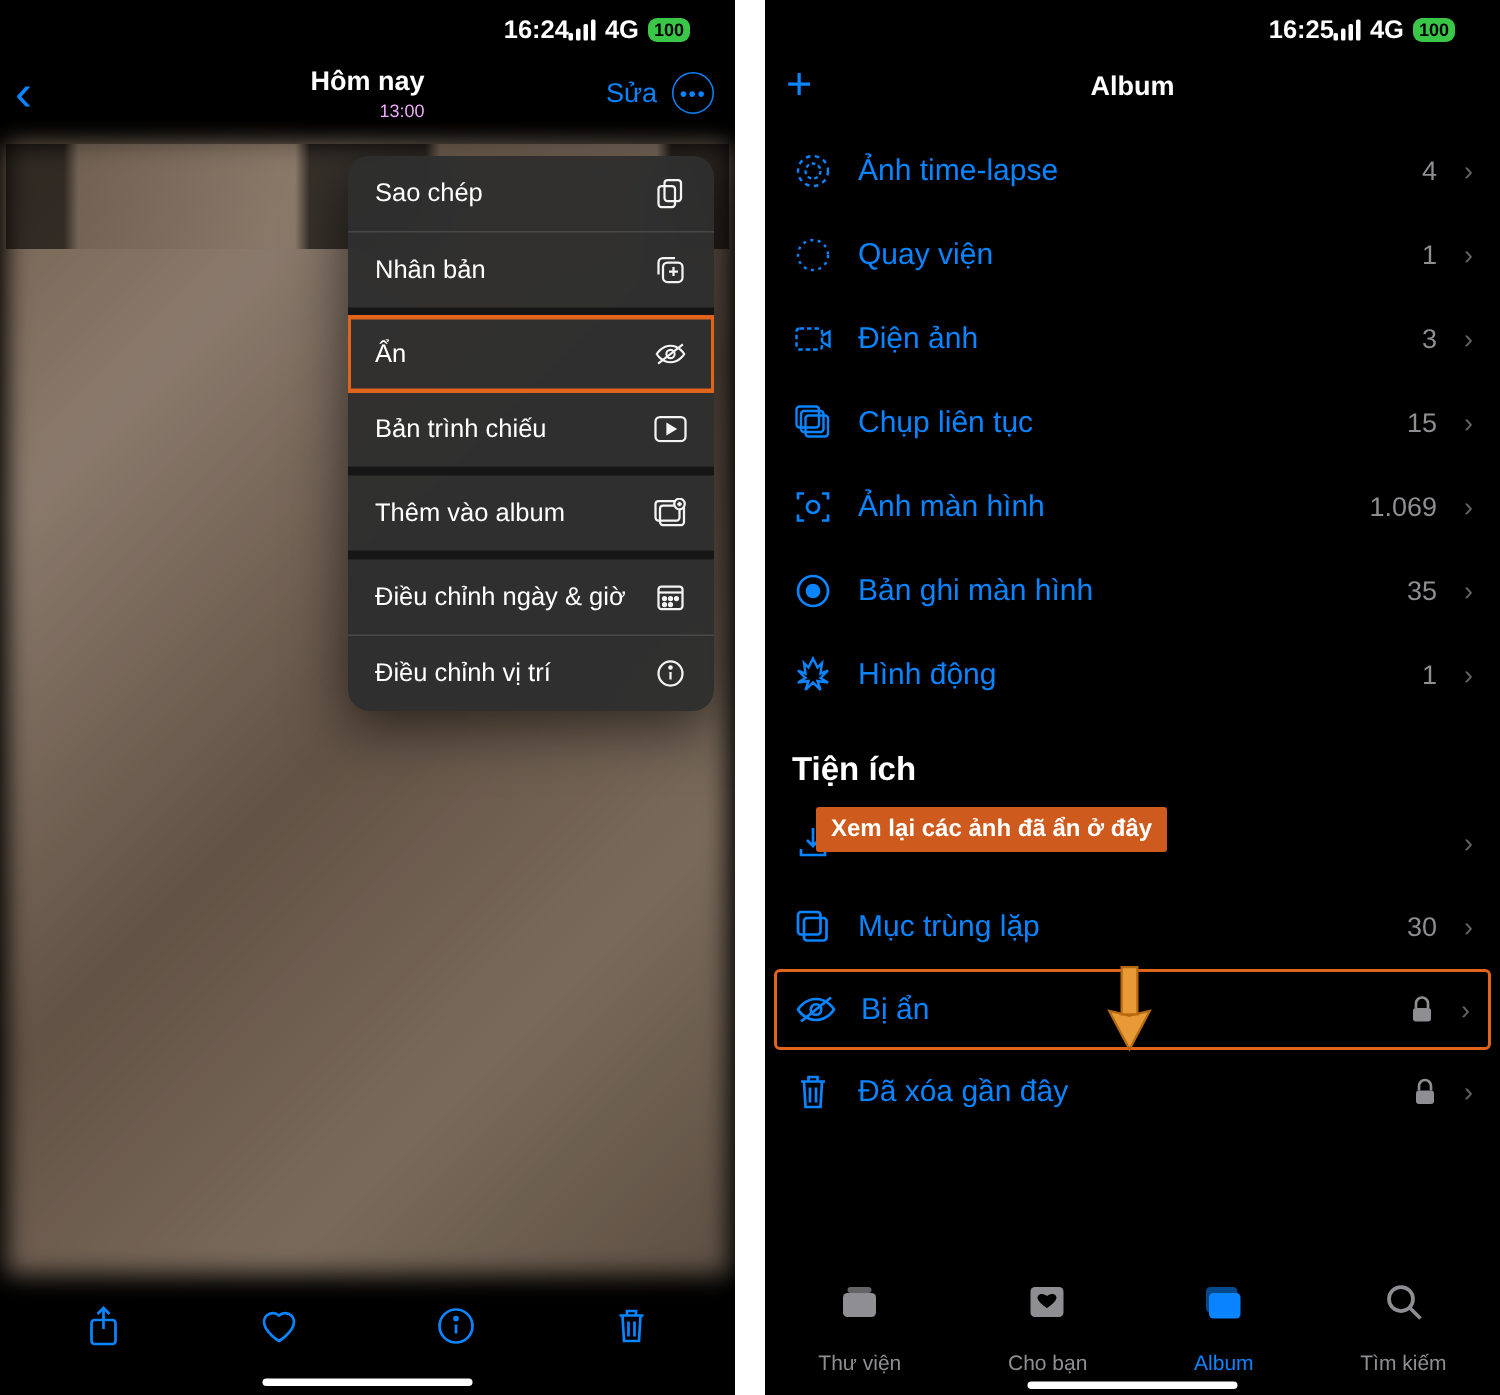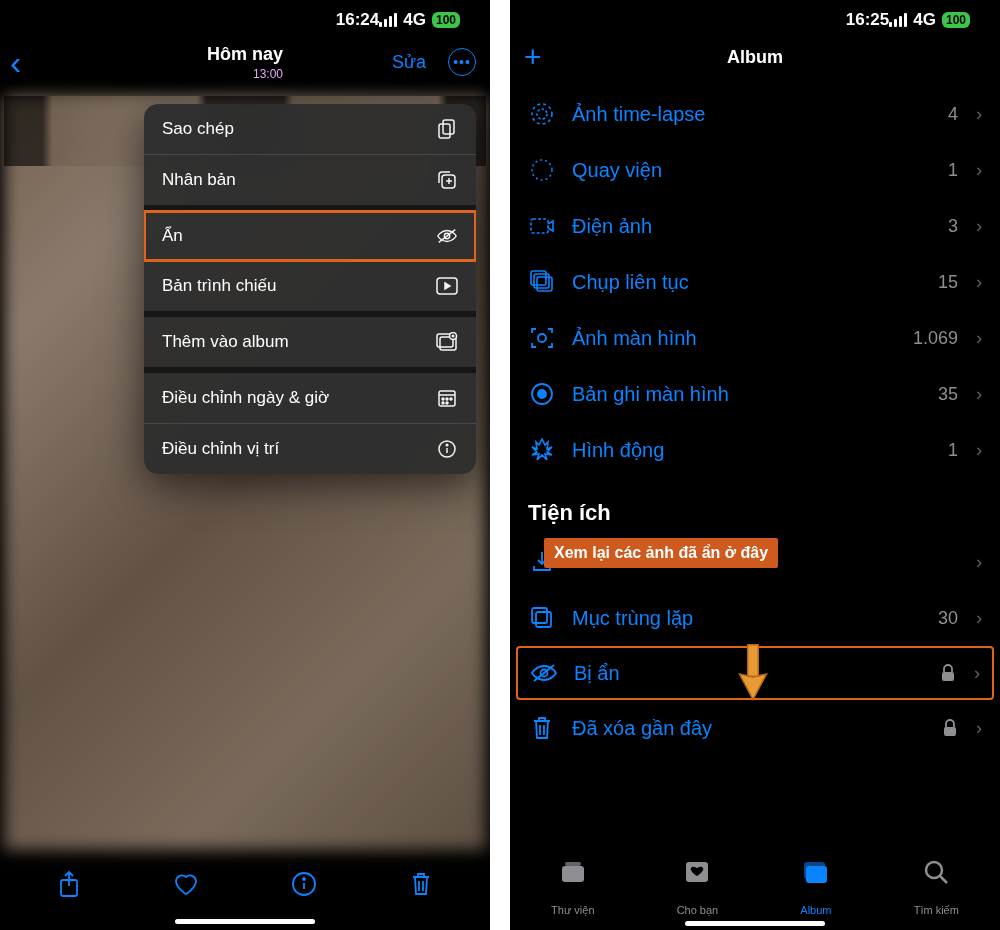--- a/index.html
+++ b/index.html
@@ -44,41 +44,41 @@
     display: flex;
     align-items: center;
     justify-content: space-between;
     padding: 6px 14px 6px 10px;
     height: 56px;
   }
   .nav-back { font-size: 34px; color:#0a84ff; font-weight:300; }
   .nav-title { position:absolute; left:50%; transform:translateX(-50%); text-align:right; }
   .nav-title .t1 { font-size:18px; font-weight:600; }
   .nav-title .t2 { font-size:12px; color:#f0abfc; margin-top:2px; }
-  .nav-right { display:flex; align-items:center; gap:22px; color:#0a84ff; font-size:18px; }
+  .nav-right { display:flex; align-items:center; gap:10px; color:#0a84ff; font-size:18px; }
   .more-circle { width:28px; height:28px; border:1.5px solid #0a84ff; border-radius:50%; display:flex; align-items:center; justify-content:center; font-size:14px; letter-spacing:1px; }
   
   .photo-area {
     position:absolute;
     top:96px; left:4px; right:4px; bottom:80px;
     background: linear-gradient(135deg,#8a7560 0%, #a39080 20%, #746152 50%, #8f7d6b 75%, #6d5d4e 100%);
     filter: blur(8px);
     opacity:0.85;
   }
   
   .photo-strip-top{
     position:absolute; top:96px; left:4px; right:4px; height:70px;
     background: linear-gradient(90deg,#000 0,#000 8%, #6d5d50 10%, #8c7a68 40%, #000 42%, #000 58%, #756350 60%, #8c7a68 90%, #000 92%);
     opacity:.6;
   }
   
   .ctx-menu{
     position:absolute;
     top:104px; right:14px;
-    width: 332px;
+    width: 244px;
     background: rgba(46,46,46,0.96);
     border-radius:14px;
     overflow:hidden;
     box-shadow: 0 10px 40px rgba(0,0,0,.6);
     backdrop-filter: blur(20px);
     z-index:5;
   }
   .ctx-item{
     display:flex; justify-content:space-between; align-items:center;
     padding: 14px 18px; font-size:17px;
@@ -130,21 +130,21 @@
   }
   .arrow-down{
     position:absolute; width:46px; height:60px; z-index:3;
   }
   
   .tabbar{
     position:absolute; bottom:14px; left:0; right:0;
     display:flex; justify-content:space-around; align-items:flex-end;
     padding:6px 0 0;
   }
-  .tab{ display:flex; flex-direction:column; align-items:center; gap:19px; color:#8e8e93; font-size:11px; }
+  .tab{ display:flex; flex-direction:column; align-items:center; gap:19px; color:#8e8e93; font-size:14px; }
   .tab.active{ color:#0a84ff; }
   .tab .ti{ width:30px; height:26px; display:flex; align-items:center; justify-content:center; }
   .home-bar2{ position:absolute; bottom:4px; left:50%; transform:translateX(-50%); width:140px; height:5px; background:#fff; border-radius:3px; }
 
   svg{ display:block; }
 </style>
 </head>
 <body>
 
 <div class="phone">

